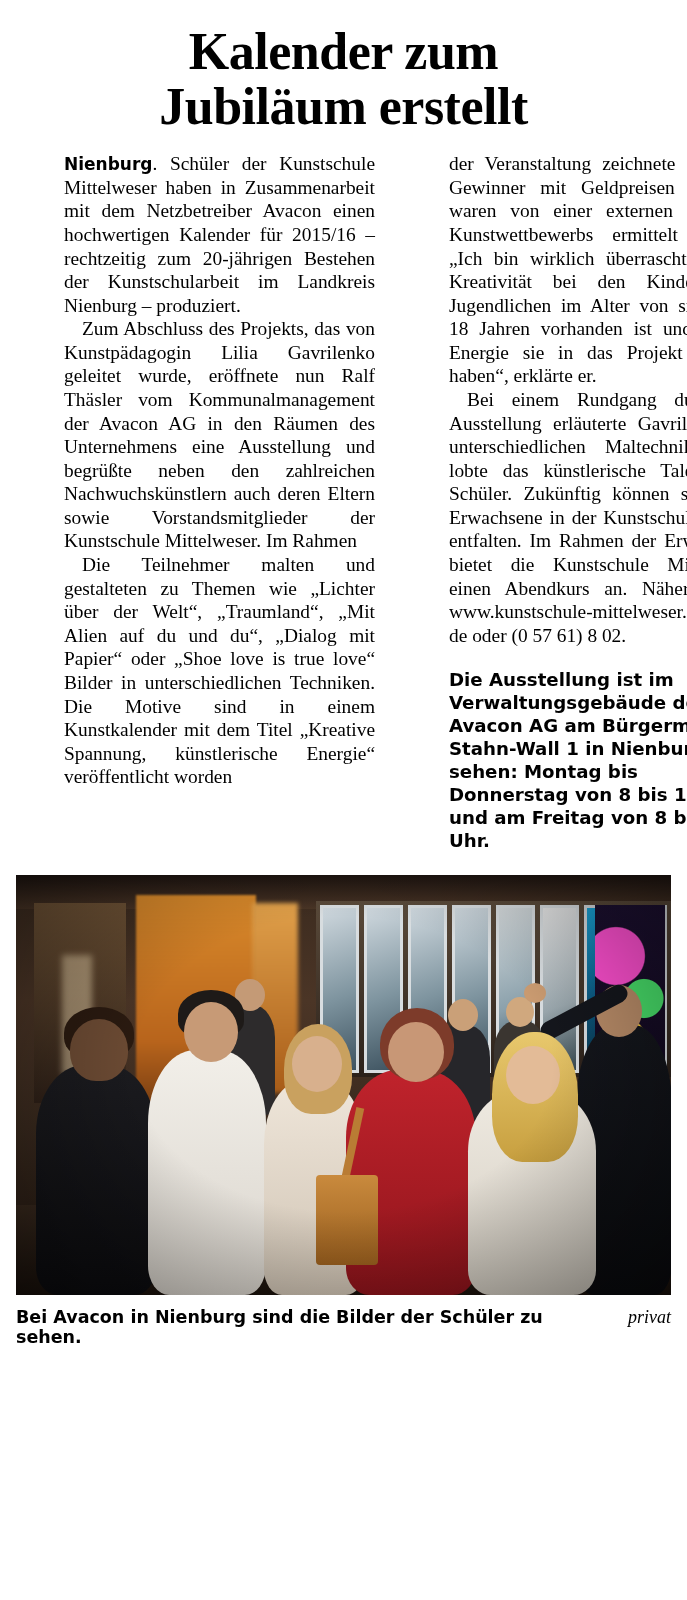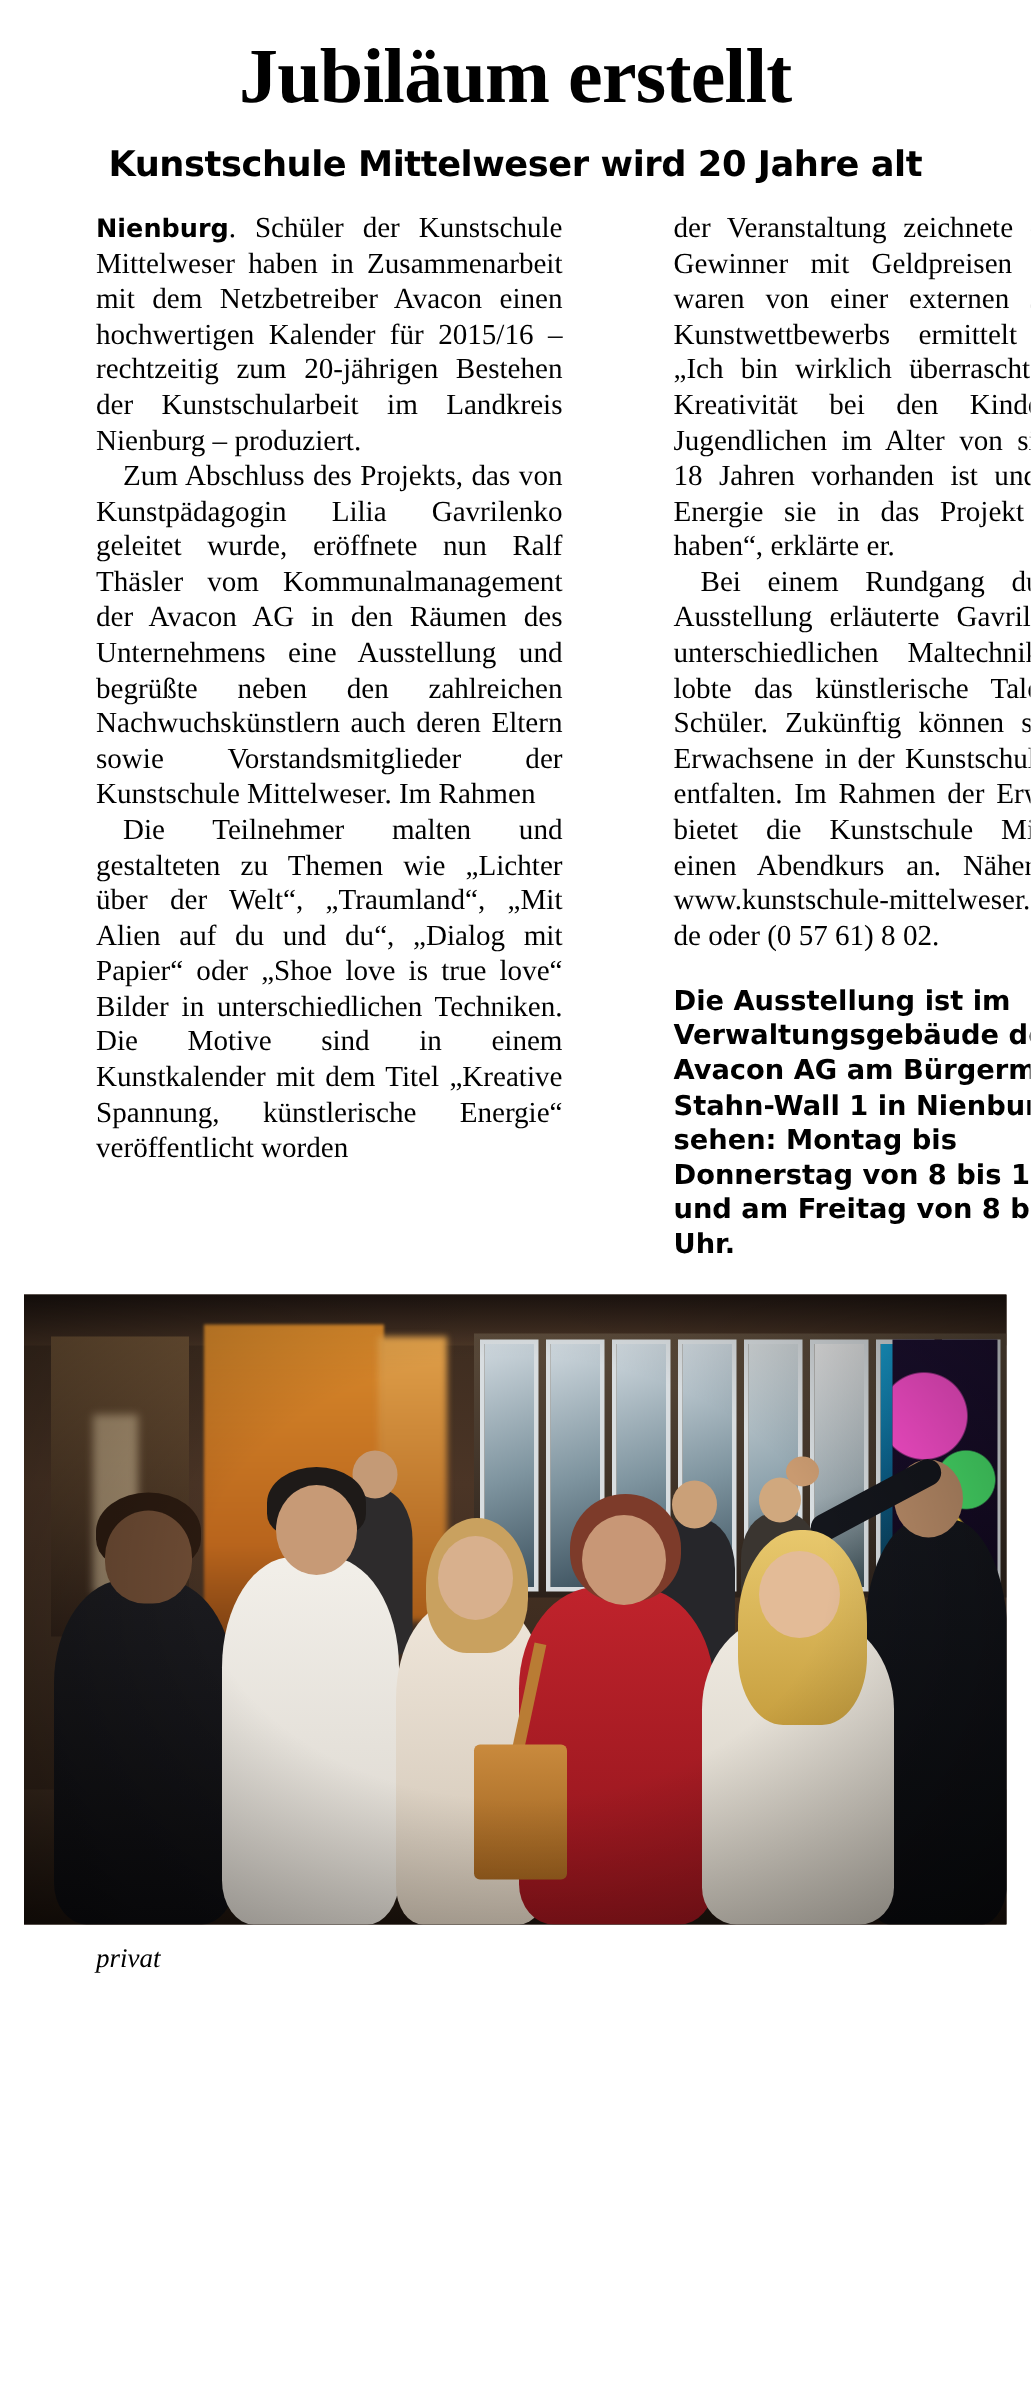--- a/index.html
+++ b/index.html
@@ -232,24 +232,24 @@
     font-size: 18px;
     margin-left: 48px;
   }
 </style>
 </head>
 <body>
 
 <div class="page">
 
   <h1 class="headline">
+    <span class="line">Kalender zum</span>
     <span class="line">Jubiläum erstellt</span>
   </h1>
 
-  <h2 class="subhead">Kunstschule Mittelweser wird 20 Jahre alt</h2>
 
   <div class="columns">
 
     <div class="col">
       <div class="body-text">
         <p><span class="dateline">Nienburg</span><span>. Schüler der Kunstschule Mittelweser haben in Zusammenarbeit mit dem Netzbetreiber Avacon einen hochwertigen Kalender für 2015/16 – rechtzeitig zum 20-jährigen Bestehen der Kunstschularbeit im Landkreis Nienburg – produziert.</span></p>
         <p>Zum Abschluss des Projekts, das von Kunstpädagogin Lilia Gavrilenko geleitet wurde, eröffnete nun Ralf Thäsler vom Kommunalmanagement der Avacon AG in den Räumen des Unternehmens eine Ausstellung und begrüßte neben den zahlreichen Nachwuchskünstlern auch deren Eltern sowie Vorstandsmitglieder der Kunstschule Mittelweser. Im Rahmen</p>
         <p>Die Teilnehmer malten und gestalteten zu Themen wie „Lichter über der Welt“, „Traumland“, „Mit Alien auf du und du“, „Dialog mit Papier“ oder „Shoe love is true love“ Bilder in unterschiedlichen Techniken. Die Motive sind in einem Kunstkalender mit dem Titel „Kreative Spannung, künstlerische Energie“ veröffentlicht worden</p>
       </div>
     </div>
@@ -328,17 +328,18 @@
       <div class="bag"></div>
       <div class="p person-e">
           <span class="hair"></span>
           <span class="head"></span>
         </div>
 
       <div class="vignette"></div>
     </div>
 
     <div class="caption-row">
+      <span class="caption">Bei Avacon in Nienburg sind die Bilder der Schüler zu sehen.</span>
       <span class="credit">privat</span>
     </div>
   </div>
 
 </div>
 
 </body></html>

